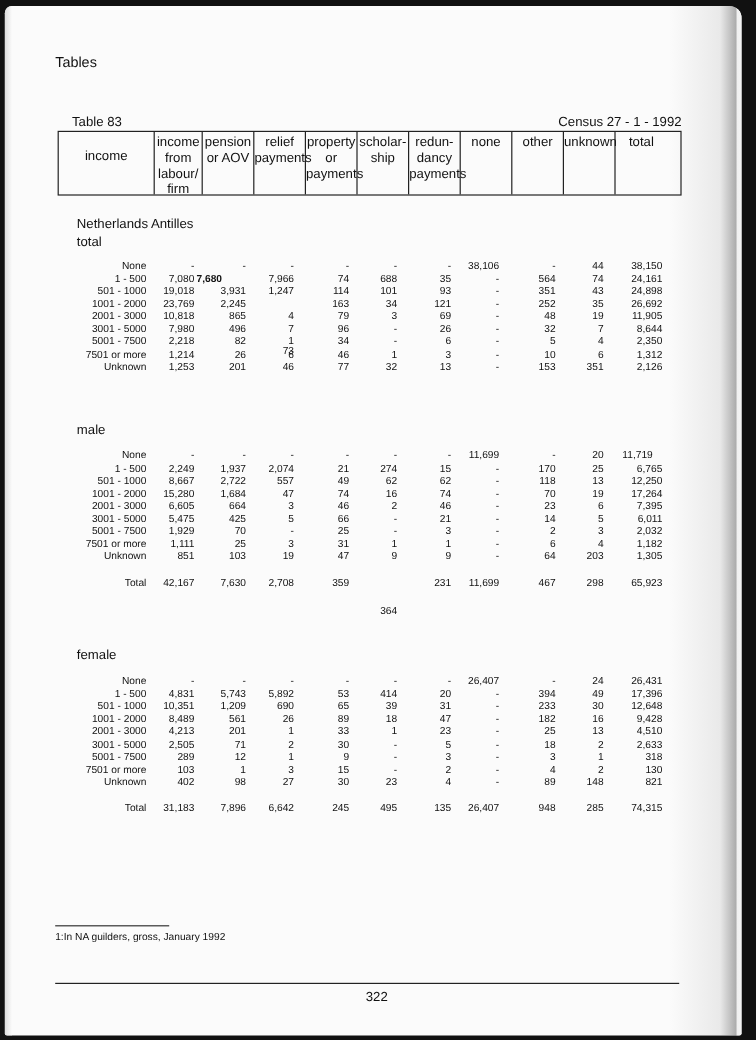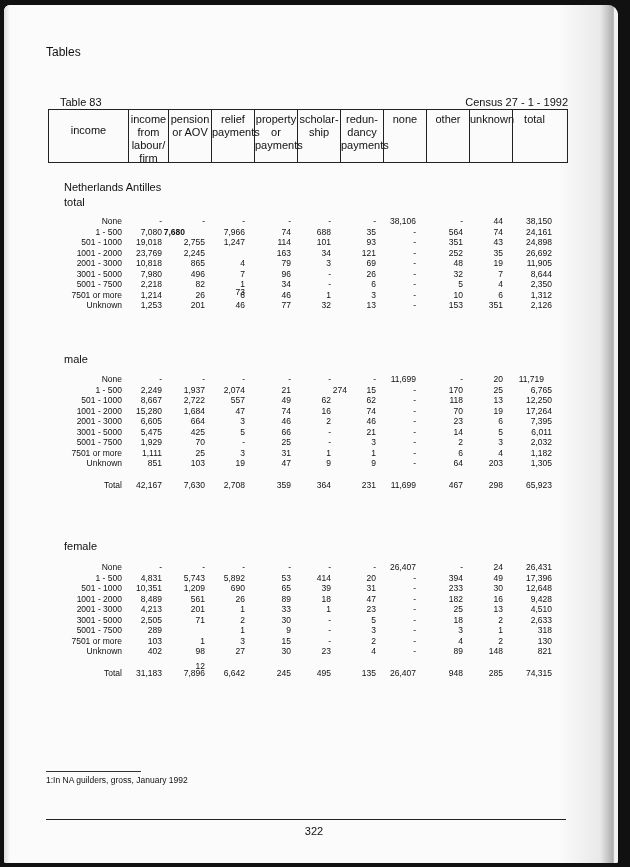--- a/index.html
+++ b/index.html
@@ -120,21 +120,21 @@
           <span class="c" style="position: absolute; right: 287px;">688</span>
           <span class="c" style="position: absolute; right: 242px;">35</span>
           <span class="c" style="position: absolute; right: 202px;">-</span>
           <span class="c" style="position: absolute; right: 155px;">564</span>
           <span class="c" style="position: absolute; right: 115px;">74</span>
           <span class="c" style="position: absolute; right: 66px;">24,161</span>
         </div>
         <div class="row" style="position: relative;">
           <span class="c" style="position: absolute; right: 496px;">501 - 1000</span>
           <span class="c" style="position: absolute; right: 456px;">19,018</span>
-          <span class="c" style="position: absolute; right: 413px;">2,755</span>
+          <span class="c" style="position: absolute; right: 413px;">3,931</span>
           <span class="c" style="position: absolute; right: 373px;">1,247</span>
           <span class="c" style="position: absolute; right: 327px;">114</span>
           <span class="c" style="position: absolute; right: 287px;">101</span>
           <span class="c" style="position: absolute; right: 242px;">93</span>
           <span class="c" style="position: absolute; right: 202px;">-</span>
           <span class="c" style="position: absolute; right: 155px;">351</span>
           <span class="c" style="position: absolute; right: 115px;">43</span>
           <span class="c" style="position: absolute; right: 66px;">24,898</span>
         </div>
         <div class="row" style="position: relative;">
@@ -230,21 +230,21 @@
           <span class="c" style="position: absolute; right: 155px;">-</span>
           <span class="c" style="position: absolute; right: 115px;">20</span>
           <span class="c" style="position: absolute; right: 74px;">11,719</span>
         </div>
         <div class="row" style="position: relative;">
           <span class="c" style="position: absolute; right: 496px;">1 - 500</span>
           <span class="c" style="position: absolute; right: 456px;">2,249</span>
           <span class="c" style="position: absolute; right: 413px;">1,937</span>
           <span class="c" style="position: absolute; right: 373px;">2,074</span>
           <span class="c" style="position: absolute; right: 327px;">21</span>
-          <span class="c" style="position: absolute; right: 271px; text-align: center;">274</span>
+          <span class="c" style="position: absolute; right: 287px; text-align: center;">274</span>
           <span class="c" style="position: absolute; right: 242px;">15</span>
           <span class="c" style="position: absolute; right: 202px;">-</span>
           <span class="c" style="position: absolute; right: 155px;">170</span>
           <span class="c" style="position: absolute; right: 115px;">25</span>
           <span class="c" style="position: absolute; right: 66px;">6,765</span>
         </div>
         <div class="row" style="position: relative;">
           <span class="c" style="position: absolute; right: 496px;">501 - 1000</span>
           <span class="c" style="position: absolute; right: 456px;">8,667</span>
           <span class="c" style="position: absolute; right: 413px;">2,722</span>
@@ -334,21 +334,21 @@
           <span class="c" style="position: absolute; right: 155px;">64</span>
           <span class="c" style="position: absolute; right: 115px;">203</span>
           <span class="c" style="position: absolute; right: 66px;">1,305</span>
         </div>
         <div class="row total" style="position: relative;">
           <span class="c" style="position: absolute; right: 496px;">Total</span>
           <span class="c" style="position: absolute; right: 456px;">42,167</span>
           <span class="c" style="position: absolute; right: 413px;">7,630</span>
           <span class="c" style="position: absolute; right: 373px;">2,708</span>
           <span class="c" style="position: absolute; right: 327px;">359</span>
-          <span class="c" style="position: absolute; right: 287px;">364</span>
+          <span class="c" style="position: absolute; right: 287px; margin-top: 24px;">364</span>
           <span class="c" style="position: absolute; right: 242px;">231</span>
           <span class="c" style="position: absolute; right: 202px;">11,699</span>
           <span class="c" style="position: absolute; right: 155px;">467</span>
           <span class="c" style="position: absolute; right: 115px;">298</span>
           <span class="c" style="position: absolute; right: 66px;">65,923</span>
         </div>
       </div>
       <div class="abs grp-title" style="top: 535px; font-size: 11px;">female</div>
       <div class="rows" style="top: 557px; left: 0px; width: 614px;">
         <div class="row" style="position: relative;">
@@ -425,21 +425,21 @@
           <span class="c" style="position: absolute; right: 287px;">-</span>
           <span class="c" style="position: absolute; right: 242px;">5</span>
           <span class="c" style="position: absolute; right: 202px;">-</span>
           <span class="c" style="position: absolute; right: 155px;">18</span>
           <span class="c" style="position: absolute; right: 115px;">2</span>
           <span class="c" style="position: absolute; right: 66px;">2,633</span>
         </div>
         <div class="row" style="position: relative;">
           <span class="c" style="position: absolute; right: 496px;">5001 - 7500</span>
           <span class="c" style="position: absolute; right: 456px;">289</span>
-          <span class="c" style="position: absolute; right: 413px; margin-top: 36px;">12</span>
+          <span class="c" style="position: absolute; right: 413px;">12</span>
           <span class="c" style="position: absolute; right: 373px;">1</span>
           <span class="c" style="position: absolute; right: 327px;">9</span>
           <span class="c" style="position: absolute; right: 287px;">-</span>
           <span class="c" style="position: absolute; right: 242px;">3</span>
           <span class="c" style="position: absolute; right: 202px;">-</span>
           <span class="c" style="position: absolute; right: 155px;">3</span>
           <span class="c" style="position: absolute; right: 115px;">1</span>
           <span class="c" style="position: absolute; right: 66px;">318</span>
         </div>
         <div class="row" style="position: relative;">

